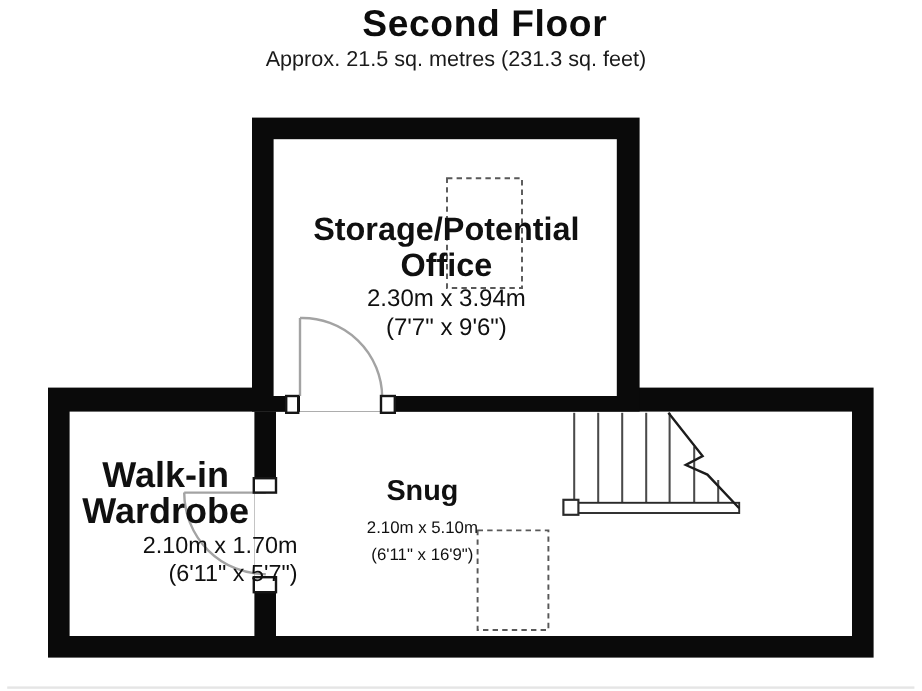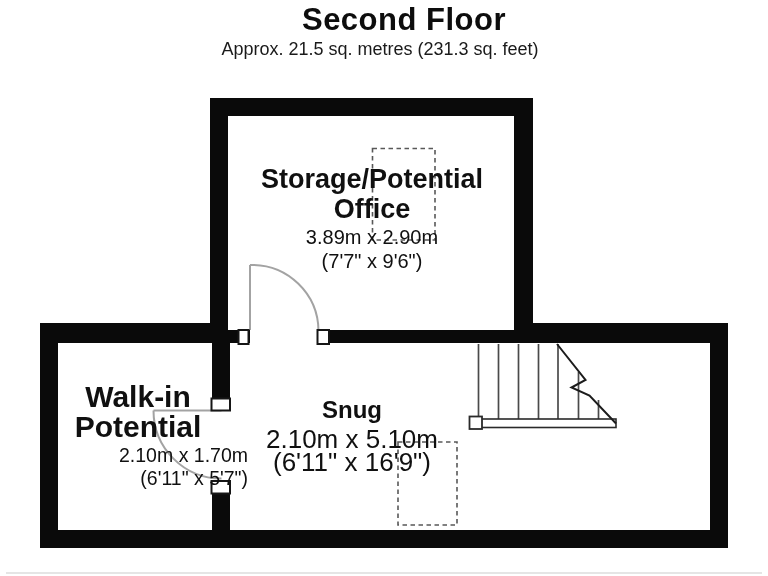--- a/index.html
+++ b/index.html
@@ -19,29 +19,29 @@
   .lower-outer{left:40px;top:323px;width:688px;height:225px;}
   .lower-floor{left:58px;top:343px;width:652px;height:187px;}
   .partition{left:212px;top:343px;width:18px;height:187px;}
   .partition-opening{left:212px;top:410px;width:18px;height:71px;}
   .office-door-opening{left:250px;top:330px;width:68px;height:13px;}
   
   .overlay{position:absolute;left:0;top:0;width:768px;height:576px;}
   
   .room-label{position:absolute;text-align:center;color:#101010;}
   .room-name{font-weight:bold;}
-  .office-label{left:212px;top:164px;width:320px;}
+  .office-label{left:212px;top:176px;width:320px;}
   .office-label .room-name{font-size:27px;line-height:30px;}
   .office-label .room-dims{font-size:20px;line-height:23.5px;margin-top:2px;}
   .wardrobe-label{left:28px;top:382px;width:220px;}
   .wardrobe-label .room-name{font-size:30px;line-height:30px;}
   .wardrobe-label .room-dims{font-size:19.5px;line-height:23px;margin-top:2px;text-align:right;}
   .snug-label{left:232px;top:394px;width:240px;}
   .snug-label .room-name{font-size:24px;line-height:32px;}
-  .snug-label .room-dims{font-size:26px;line-height:23px;margin-top:2px;}
+  .snug-label .room-dims{font-size:14px;line-height:23px;margin-top:2px;}
   .bottom-edge{left:6px;top:572px;width:756px;height:2px;background:#dadada;opacity:.7;}
 </style>
 </head>
 <body>
 
 <div class="abs" style="left:0;top:0;width:768px;height:576px;">
 
   <div class="title">Second Floor</div>
   <div class="subtitle">Approx. 21.5 sq. metres (231.3 sq. feet)</div>
 
@@ -88,29 +88,29 @@
       <rect x="211.5" y="481" width="18.5" height="12.5"></rect>
     </g>
   </svg>
 
   <div class="room-label office-label">
     <div class="room-name">
       <div>Storage/Potential</div>
       <div>Office</div>
     </div>
     <div class="room-dims">
-      <div>3.89m x 2.90m</div>
+      <div>2.30m x 3.94m</div>
       <div>(7'7" x 9'6")</div>
     </div>
   </div>
 
   <div class="room-label wardrobe-label">
     <div class="room-name">
       <div>Walk-in</div>
-      <div>Potential</div>
+      <div>Wardrobe</div>
     </div>
     <div class="room-dims">
       <div>2.10m x 1.70m</div>
       <div>(6'11" x 5'7")</div>
     </div>
   </div>
 
   <div class="room-label snug-label">
     <div class="room-name">
       <div>Snug</div>

